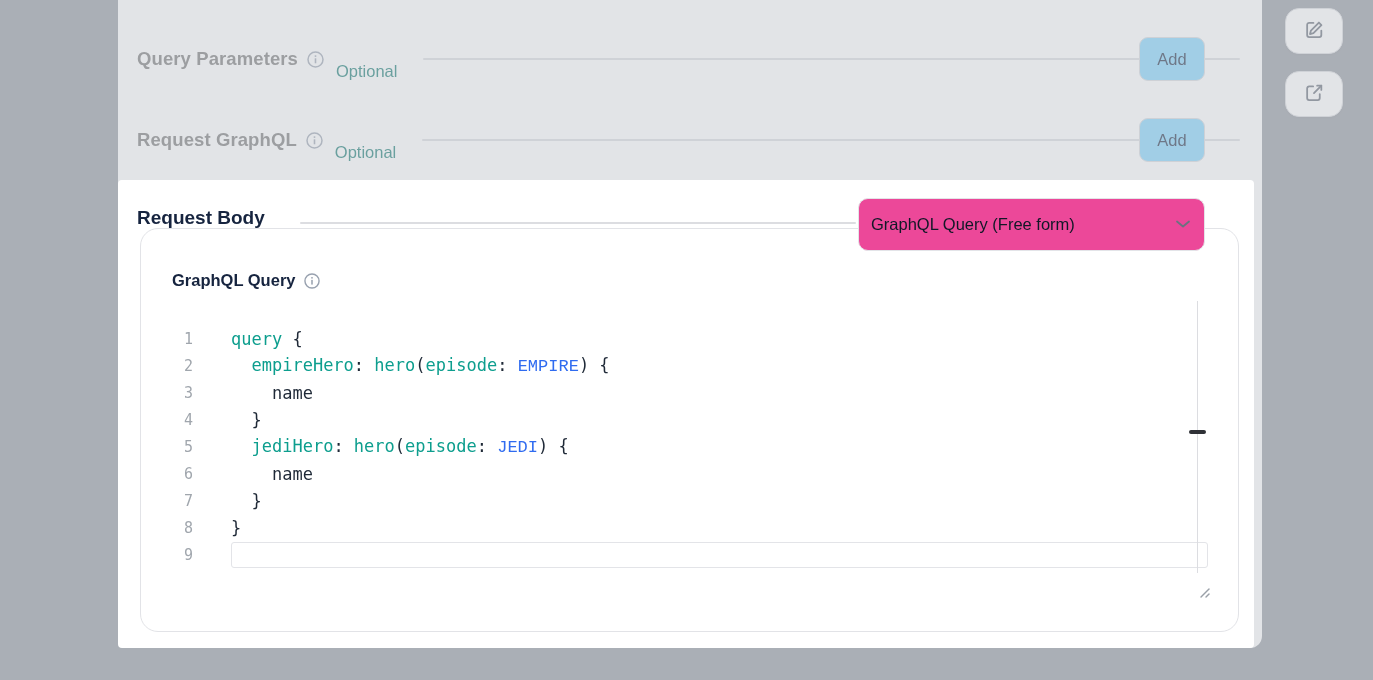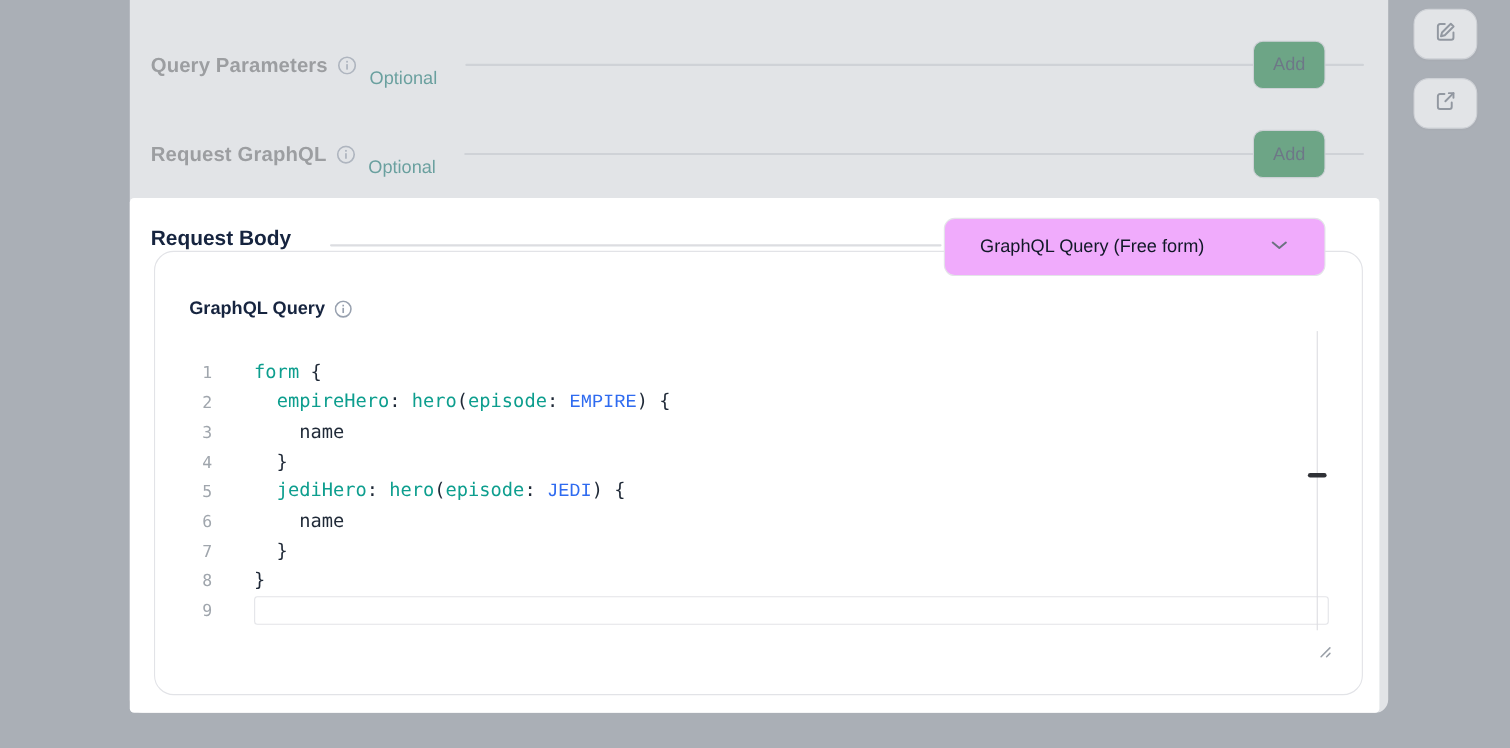--- a/index.html
+++ b/index.html
@@ -11,41 +11,41 @@
   .card { position:absolute; left:118px; top:0; width:1144px; height:648px;
           background:#ffffff; border-radius:0 0 12px 12px; z-index:1; }
 
   .section-row { position:absolute; left:19px; width:1125px; height:44px;
                  display:flex; align-items:center; }
   .section-title { font-size:18.5px; font-weight:700; color:#737373; letter-spacing:.1px; }
   .info-icon { margin-left:9px; display:inline-flex; flex:none; }
   .optional { margin-left:12px; font-size:16.5px; color:#0f766e;margin-top:24px; }
   .rule { flex:1; height:2px; background:#d8dade; margin-left:26px; margin-right:22px; border-radius:1px; }
   .add-btn { position:absolute; right:57px; top:0; width:66px; height:44px;
-             background:#15803d; border:1.5px solid #d6d8dd; border-radius:9px;
+             background:#7dd3fc; border:1.5px solid #d6d8dd; border-radius:9px;
              font-size:16.5px; color:#16243f; display:flex; align-items:center;
              justify-content:center; cursor:pointer; }
 
   
   .fab { position:absolute; left:1285px; width:58px; height:46px; background:#fff;
          border:1.5px solid #d8dade; border-radius:14px; display:flex;
          align-items:center; justify-content:center; cursor:pointer; z-index:1;
          box-shadow:0 1px 2px rgba(0,0,0,.04); }
 
   
   .spotlight { position:absolute; left:118px; top:180px; width:1136px; height:468px;
                background:#ffffff; z-index:10; border-radius:4px;
                box-shadow:0 0 0 2500px rgba(198,201,207,0.5); }
 
   .rb-title { position:absolute; left:19px; top:27px; font-size:19px; font-weight:700; color:#16243f; }
   .rb-rule { position:absolute; left:182px; top:42px; width:556px; height:2px; background:#dcdde1; border-radius:1px; }
 
   .body-type { position:absolute; left:740px; top:18px; width:347px; height:53px;
-               background:#f0abfc; border:1.5px solid #e3e4e8; border-radius:10px;
-               display:flex; align-items:center; padding:0 32px; cursor:pointer; z-index:3; }
+               background:#ec4899; border:1.5px solid #e3e4e8; border-radius:10px;
+               display:flex; align-items:center; padding:0 12px; cursor:pointer; z-index:3; }
   .body-type-label { flex:1; font-size:16.5px; color:#111827; }
   .chevron { flex:none; margin-left:10px; }
 
   .gq-box { position:absolute; left:22px; top:48px; width:1099px; height:404px;
             border:1.5px solid #e2e3e7; border-radius:18px; background:#fff; z-index:2; }
   .gq-label-row { position:absolute; left:31px; top:42px; display:flex; align-items:center; }
   .gq-label { font-size:16.5px; font-weight:700; color:#16243f; }
 
   .editor { position:absolute; left:15px; top:96px; width:1052px; cursor:text;
             font-family:"DejaVu Sans Mono", monospace; font-size:17px; }
@@ -139,21 +139,21 @@
               <rect x="7.7" y="7.3" width="1.6" height="5" fill="#98a1af"></rect>
               <rect x="7.7" y="4.3" width="1.6" height="1.6" fill="#98a1af"></rect>
             </svg>
         </span>
       </div>
 
       <div class="editor">
         <div>
             <div class="code-line">
               <span class="ln">1</span>
-              <span class="code"><span class="tok-k">form</span><span class="tok-p"> {</span></span>
+              <span class="code"><span class="tok-k">query</span><span class="tok-p"> {</span></span>
             </div>
             <div class="code-line">
               <span class="ln">2</span>
               <span class="code"><span class="tok-p">  </span><span class="tok-k">empireHero</span><span class="tok-p">: </span><span class="tok-k">hero</span><span class="tok-p">(</span><span class="tok-k">episode</span><span class="tok-p">: </span><span class="tok-e">EMPIRE</span><span class="tok-p">) {</span></span>
             </div>
             <div class="code-line">
               <span class="ln">3</span>
               <span class="code"><span class="tok-p">    </span><span class="tok-p">name</span></span>
             </div>
             <div class="code-line">

